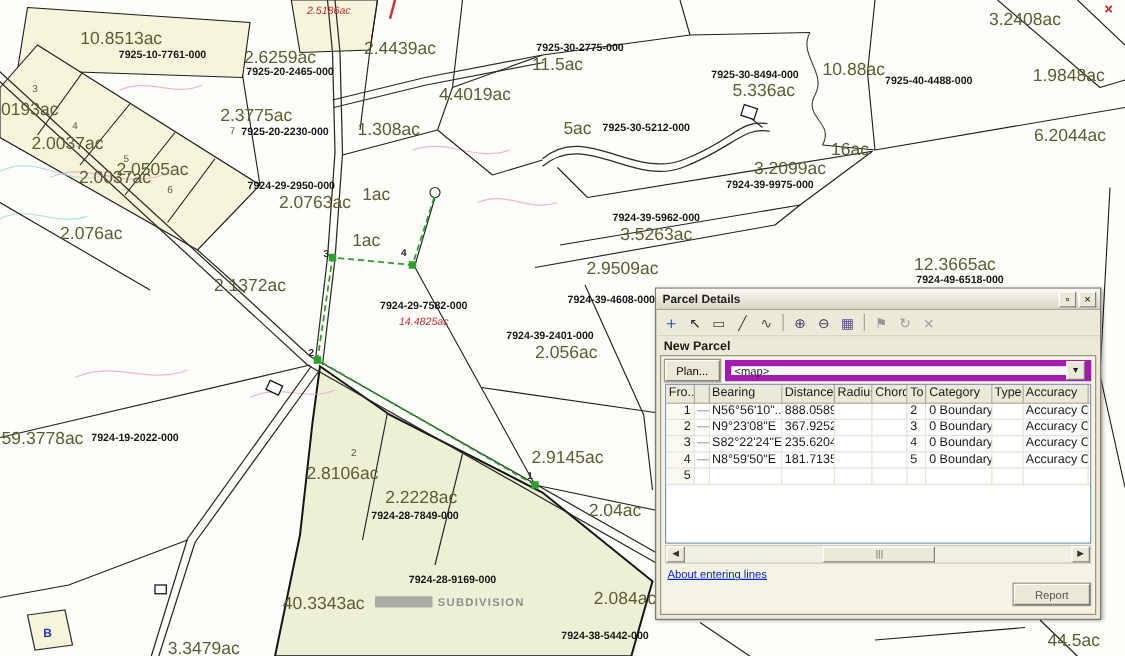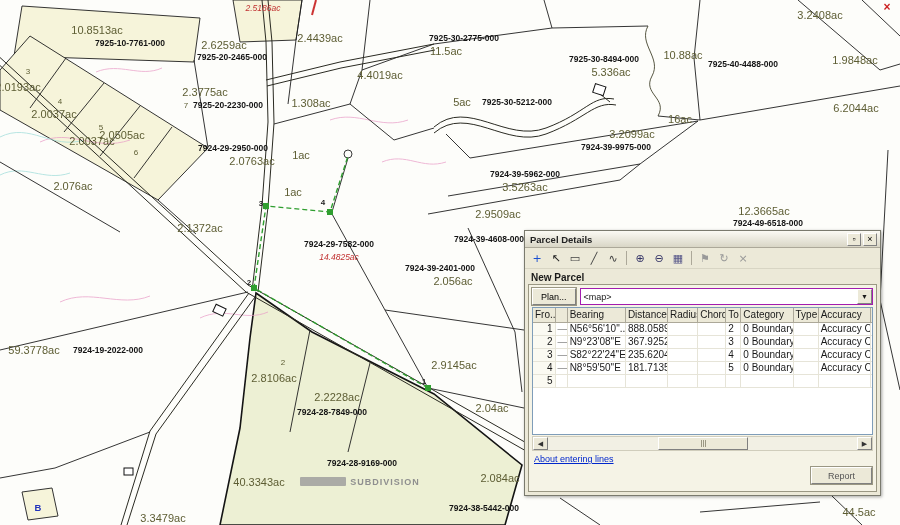--- a/index.html
+++ b/index.html
@@ -3,21 +3,21 @@
 <meta charset="utf-8">
 <style>
   * { margin:0; padding:0; box-sizing:border-box; }
   html,body { width:900px; height:525px; overflow:hidden; }
   body { font-family:"Liberation Sans","DejaVu Sans",sans-serif; background:#fdfdfa; }
   #stage { position:relative; width:900px; height:525px; overflow:hidden; background:#fdfdfa; }
   #map-svg { position:absolute; left:0; top:0; }
   #map-labels { position:absolute; left:0; top:0; width:900px; height:525px; }
   .map-label { position:absolute; white-space:nowrap; transform:translate(-50%,-50%); pointer-events:none; }
   .pid  { font-size:8.5px; font-weight:bold; color:#141414; }
-  .ac   { font-size:11px; color:#5d5d33;text-align:right; }
+  .ac   { font-size:14px; color:#5d5d33;text-align:right; }
   .acred{ font-size:8.5px; color:#c03030;font-style:italic; }
   .num  { font-size:8px;  color:#5d5d33; }
   .tnum { font-size:8px;  font-weight:bold; color:#222; }
   .sub  { font-size:9px;  font-weight:bold; color:#8f8f8f; letter-spacing:1px; }
   .blue { font-size:9.5px;font-weight:bold; color:#2233bb; }
   .redx { font-size:12px; font-weight:bold; color:#cc2222; }
   .redact { position:absolute; left:300px; top:477px; width:46px; height:9px; background:#9a9a9a; opacity:.8; border-radius:1px; }
 
   
   #panel { position:absolute; left:524px; top:230px; width:357px; height:266px; z-index:10;
@@ -34,21 +34,21 @@
   .tb-sep { width:1px; height:14px; background:#aca899; margin:0 3px; }
   #newparcel { padding:3px 6px 1px; font-size:10px; font-weight:bold; }
   #tabs { display:flex; align-items:flex-end; padding:2px 4px 0; height:17px; }
   .tab { padding:1px 7px 2px; font-size:9px; background:#dcd9c8; border:1px solid #9a9783; border-bottom:none;
          border-radius:2px 2px 0 0; margin-right:1px; color:#333; }
   .tab.active { background:#f5f3e6; position:relative; top:1px; padding-bottom:3px; }
   #tabpage { flex:1; margin:0 3px 3px; background:#f5f3e6; border:1px solid #9a9783; display:flex; flex-direction:column; }
   #planrow { display:flex; gap:4px; padding:3px 3px 2px; align-items:center; }
   .btn { background:#ece9d8; border:1px solid; border-color:#fff #808080 #808080 #fff; outline:1px solid #9a9783;
          font-size:9px; padding:1px 8px; height:17px; }
-  #map-combo { flex:1; height:17px; background:#fff; border:1px solid #a21caf; display:flex; align-items:center; }
+  #map-combo { flex:1; height:17px; background:#fff; border:5px solid #a21caf; display:flex; align-items:center; }
   #map-combo .v { flex:1; padding:0 3px; }
   #map-combo .dd { width:15px; height:15px; background:#ece9d8; border:1px solid; border-color:#fff #808080 #808080 #fff;
                    font-size:7px; line-height:13px; text-align:center; }
   #gridwrap { margin:0 3px; height:128px; background:#fff; border:1px solid #7f9db9; overflow:hidden; }
   table { border-collapse:collapse; table-layout:fixed; width:353px; font-size:10px; }
   th { background:#ece9d8; border-right:1px solid #aca899; border-bottom:1px solid #aca899; font-weight:normal;
        text-align:left; padding:0 2px; height:14px; overflow:hidden; white-space:nowrap; }
   td { border-right:1px solid #e6e4d8; border-bottom:1px solid #e6e4d8; padding:0 2px; height:13px;
        overflow:hidden; white-space:nowrap; }
   td:first-child { text-align:right; background:#fbfaf2; }

